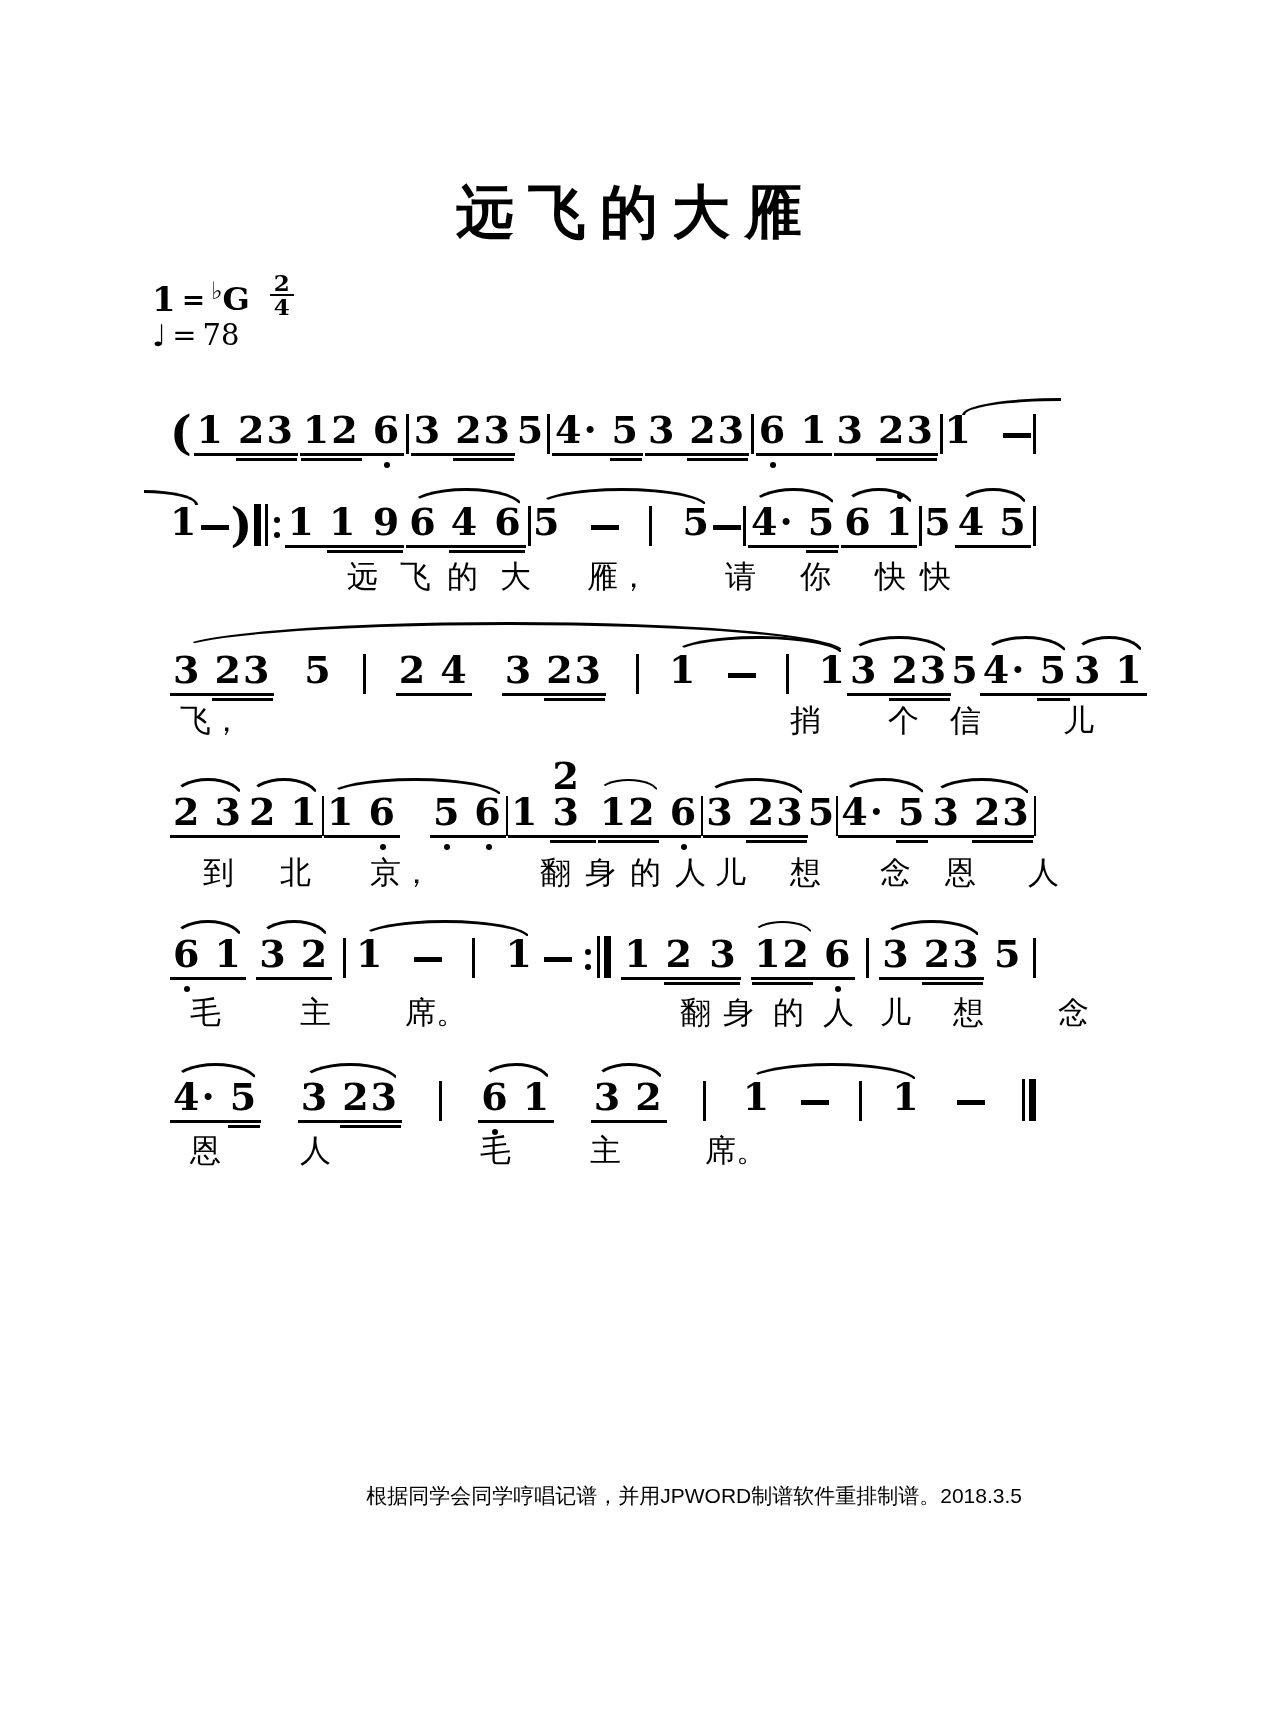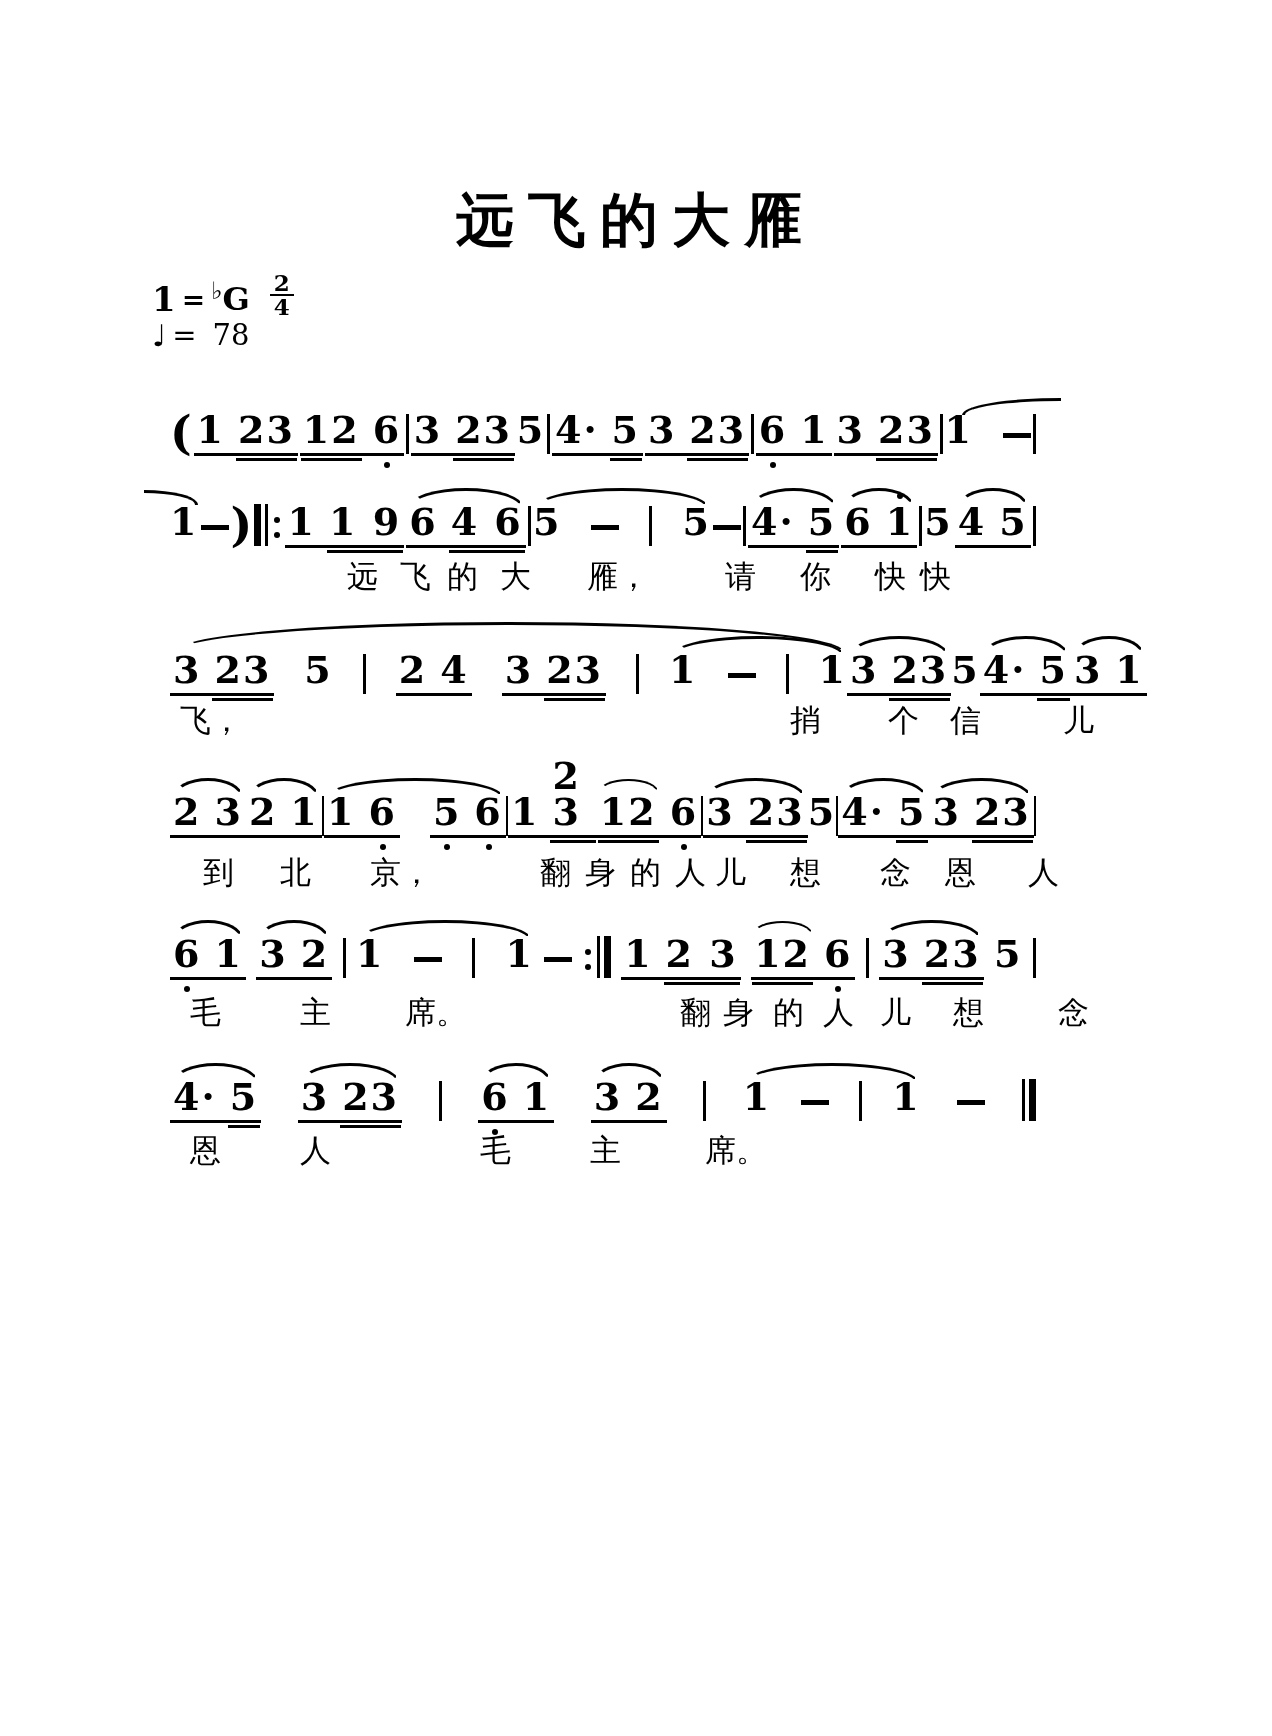--- a/index.html
+++ b/index.html
@@ -1,19 +1,19 @@
 <!DOCTYPE html>
 <html><head>
 <meta charset="utf-8">
 <style>
   html,body{margin:0;padding:0;background:#ffffff;}
   #page{position:relative;width:1272px;height:1736px;background:#fff;overflow:hidden;
         font-family:"Liberation Serif",serif;color:#000;}
   
-  .title{position:absolute;top:182px;left:0;right:0;text-align:center;
+  .title{position:absolute;top:174px;left:0;right:0;text-align:center;
          font-size:58px;font-weight:bold;letter-spacing:14px;
          font-family:"Liberation Sans",sans-serif;}
   .subtitle{position:absolute;top:302px;left:0;right:80px;text-align:center;
             font-size:30px;letter-spacing:3px;}
   .keyblock{position:absolute;left:152px;top:282px;font-family:"DejaVu Serif",serif;}
   .keyrow{display:flex;align-items:center;height:34px;}
   .k1{font-size:34px;font-weight:bold;line-height:30px;}
   .keq{font-size:28px;font-weight:bold;margin:0 6px;}
   .kflat{font-size:24px;font-weight:bold;position:relative;top:-8px;font-family:"DejaVu Sans",sans-serif;}
   .kG{font-size:32px;font-weight:bold;}
@@ -79,21 +79,21 @@
       <span class="kG">G</span>
       <span class="frac">
         <b>2</b>
         <i></i>
         <b>4</b>
       </span>
     </div>
     <div class="keyrow2">
       <span class="knote">♩</span>
       <span>=</span>
-      <span style="margin-left:16px">78</span>
+      <span style="margin-left:6px">78</span>
     </div>
   </div>
 
 
   <div id="score">
       <div class="note-row" style="top: 408px;">
         <span class="paren">(</span>
         <span class="grp u1">
           <span class="p"><span class="num">1</span></span>
           <span class="p u2"><span class="num">23</span></span>
@@ -418,13 +418,14 @@
       </div>
       <div class="lyr-row" style="top: 1130px;">
         <span class="lyr" style="left: 20px;">恩</span>
         <span class="lyr" style="left: 130px;">人</span>
         <span class="lyr" style="left: 310px;">毛</span>
         <span class="lyr" style="left: 420px;">主</span>
         <span class="lyr" style="left: 535px;">席。</span>
       </div>
     </div>
 
+  <div class="footer">根据同学会同学哼唱记谱，并用JPWORD制谱软件重排制谱。2018.3.5</div>
 </div>
 
 </body></html>

